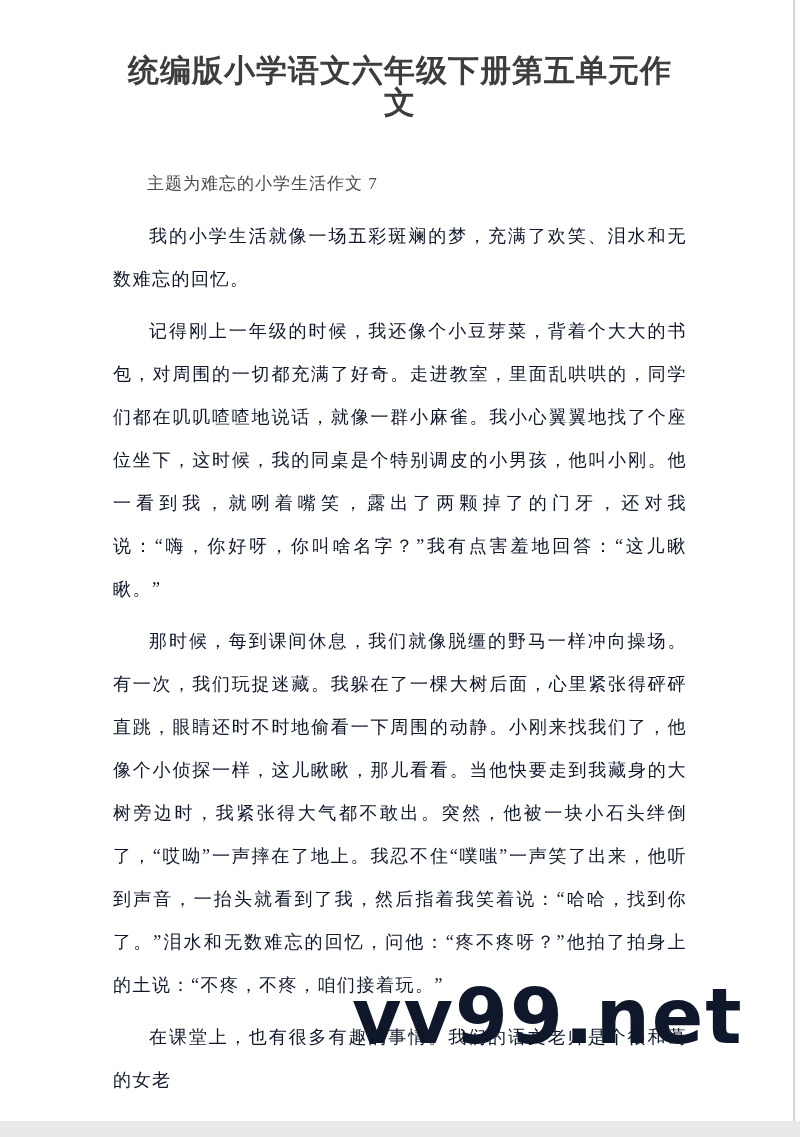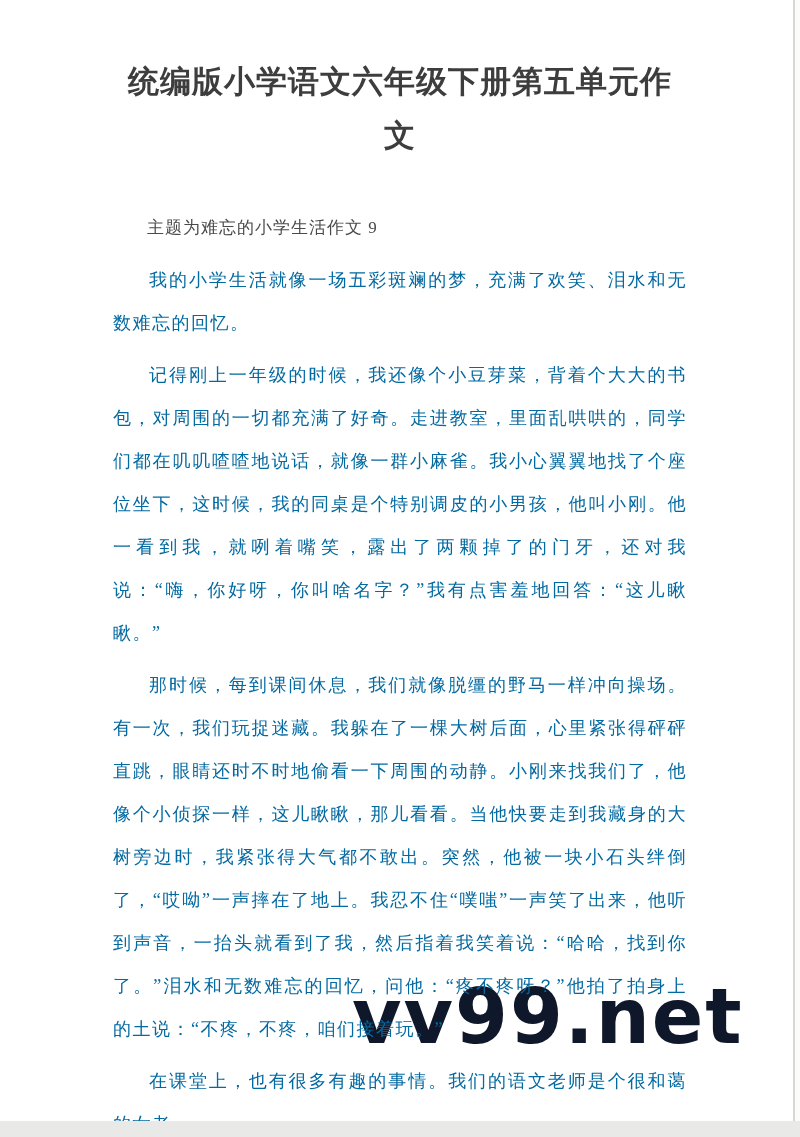--- a/index.html
+++ b/index.html
@@ -65,60 +65,60 @@
   .content {
     position: absolute;
     left: 113px;
     top: 0;
     width: 574px;
     z-index: 2;
   }
   .doc-title {
     margin: 55px 0 0 0;
     font-size: 31px;
-    line-height: 54px;
+    line-height: 32px;
     font-weight: bold;
     text-align: center;
     color: #3d3d3d;
     letter-spacing: 1px;
   }
   .doc-subtitle {
     margin: 43px 0 0 0;
     font-size: 17px;
     line-height: 43px;
     color: #4a4a4a;
     text-indent: 2em;
     letter-spacing: 1px;
   }
   .doc-para {
     margin: 9px 0 0 0;
     font-size: 18px;
     line-height: 43px;
-    color: #0369a1;
+    color: #0f172a;
     text-align: justify;
     text-indent: 2em;
     letter-spacing: 1.5px;
   }
   .doc-para.first {
     margin-top: 10px;
   }
 </style>
 </head>
 <body>
 
 <div class="viewport">
 
   <div class="page">
 
     <div class="watermark">vv99.net</div>
 
     <div class="content">
       <h1 class="doc-title">统编版小学语文六年级下册第五单元作文</h1>
 
-      <p class="doc-subtitle">主题为难忘的小学生活作文 9</p>
+      <p class="doc-subtitle">主题为难忘的小学生活作文 7</p>
 
       <p class="doc-para first">我的小学生活就像一场五彩斑斓的梦，充满了欢笑、泪水和无数难忘的回忆。</p>
 
       <p class="doc-para">记得刚上一年级的时候，我还像个小豆芽菜，背着个大大的书包，对周围的一切都充满了好奇。走进教室，里面乱哄哄的，同学们都在叽叽喳喳地说话，就像一群小麻雀。我小心翼翼地找了个座位坐下，这时候，我的同桌是个特别调皮的小男孩，他叫小刚。他一看到我，就咧着嘴笑，露出了两颗掉了的门牙，还对我说：“嗨，你好呀，你叫啥名字？”我有点害羞地回答：“这儿瞅瞅。”</p>
 
       <p class="doc-para">那时候，每到课间休息，我们就像脱缰的野马一样冲向操场。有一次，我们玩捉迷藏。我躲在了一棵大树后面，心里紧张得砰砰直跳，眼睛还时不时地偷看一下周围的动静。小刚来找我们了，他像个小侦探一样，这儿瞅瞅，那儿看看。当他快要走到我藏身的大树旁边时，我紧张得大气都不敢出。突然，他被一块小石头绊倒了，“哎呦”一声摔在了地上。我忍不住“噗嗤”一声笑了出来，他听到声音，一抬头就看到了我，然后指着我笑着说：“哈哈，找到你了。”泪水和无数难忘的回忆，问他：“疼不疼呀？”他拍了拍身上的土说：“不疼，不疼，咱们接着玩。”</p>
 
       <p class="doc-para">在课堂上，也有很多有趣的事情。我们的语文老师是个很和蔼的女老</p>
     </div>
 

